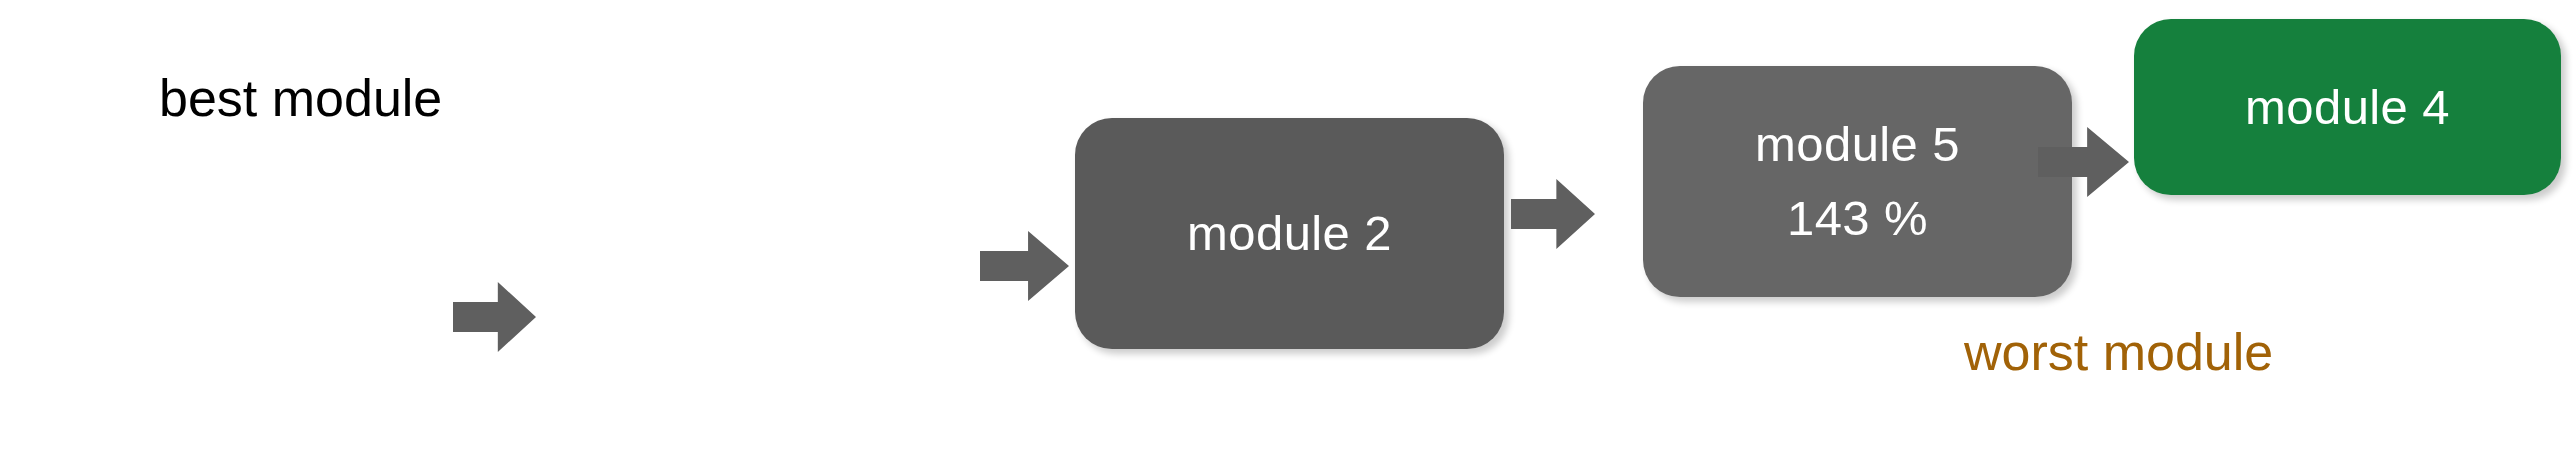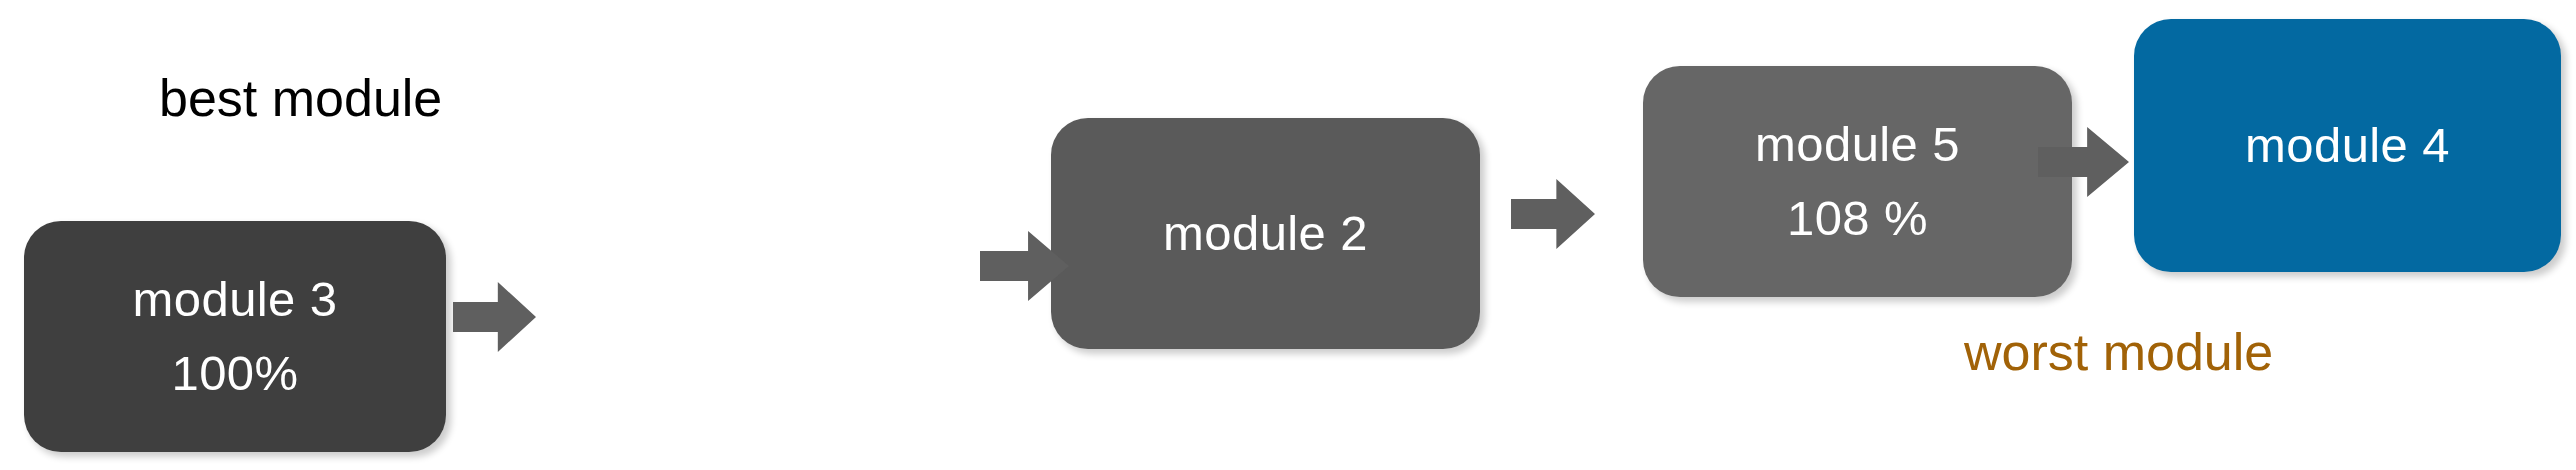--- a/index.html
+++ b/index.html
@@ -64,36 +64,32 @@
 </style>
 </head>
 <body>
 
 <div id="canvas" style="background: rgb(255, 255, 255); padding-left: 37px;">
 
   <div class="annotation" id="ann-best" style="left: 159px; top: 72px; color: rgb(0, 0, 0);">best module</div>
 
   <div class="annotation" id="ann-worst" style="left: 1964px; top: 326px; color: #a16207;">worst module</div>
 
-  <div class="module-box" id="box-0" style="left: 24px; top: 221px; width: 422px; height: 231px; background: rgb(63, 63, 63); color: rgb(255, 255, 255);">
-    <span class="module-name">module 3</span>
-    <span class="module-value">100%</span>
-  </div>
 
 
-  <div class="module-box" id="box-2" style="left: 1051px; top: 118px; width: 429px; height: 231px; background: rgb(90, 90, 90); color: rgb(255, 255, 255);">
+  <div class="module-box" id="box-2" style="left: 1075px; top: 118px; width: 429px; height: 231px; background: rgb(90, 90, 90); color: rgb(255, 255, 255);">
     <span class="module-name">module 2</span>
   </div>
 
   <div class="module-box" id="box-3" style="left: 1601px; top: 66px; width: 429px; height: 231px; background: rgb(102, 102, 102); color: rgb(255, 255, 255); margin-left: 42px;">
     <span class="module-name">module 5</span>
-    <span class="module-value">108 %</span>
+    <span class="module-value">143 %</span>
   </div>
 
-  <div class="module-box" id="box-4" style="left: 2134px; top: 19px; width: 427px; height: 253px; background: #0369a1; color: rgb(255, 255, 255);">
+  <div class="module-box" id="box-4" style="left: 2134px; top: 19px; width: 427px; height: 176px; background: #15803d; color: rgb(255, 255, 255);">
     <span class="module-name">module 4</span>
   </div>
 
   <div class="arrow" id="arrow-0" style="left: 453px; top: 282px; width: 83px; height: 70px;">
     <svg viewBox="0 0 100 84" preserveAspectRatio="none" width="83" height="70">
       <polygon points="0,24 54,24 54,0 100,42 54,84 54,60 0,60" fill="#5f5f5f"></polygon>
     </svg>
   </div>
   <div class="arrow" id="arrow-1" style="left: 980px; top: 231px; width: 89px; height: 70px;">
     <svg viewBox="0 0 100 84" preserveAspectRatio="none" width="89" height="70">

